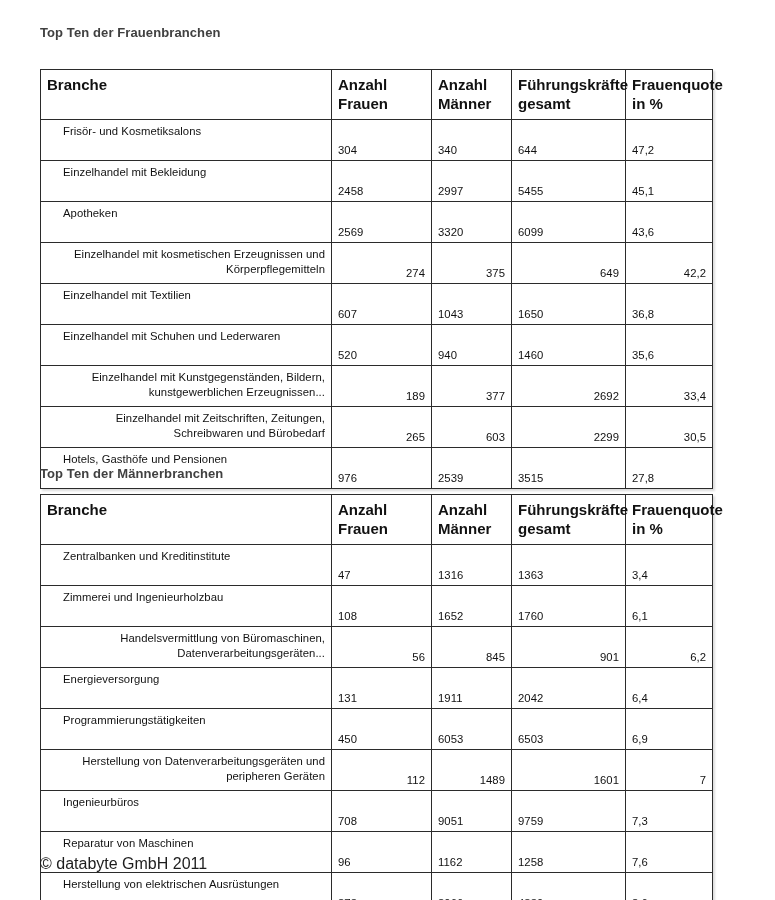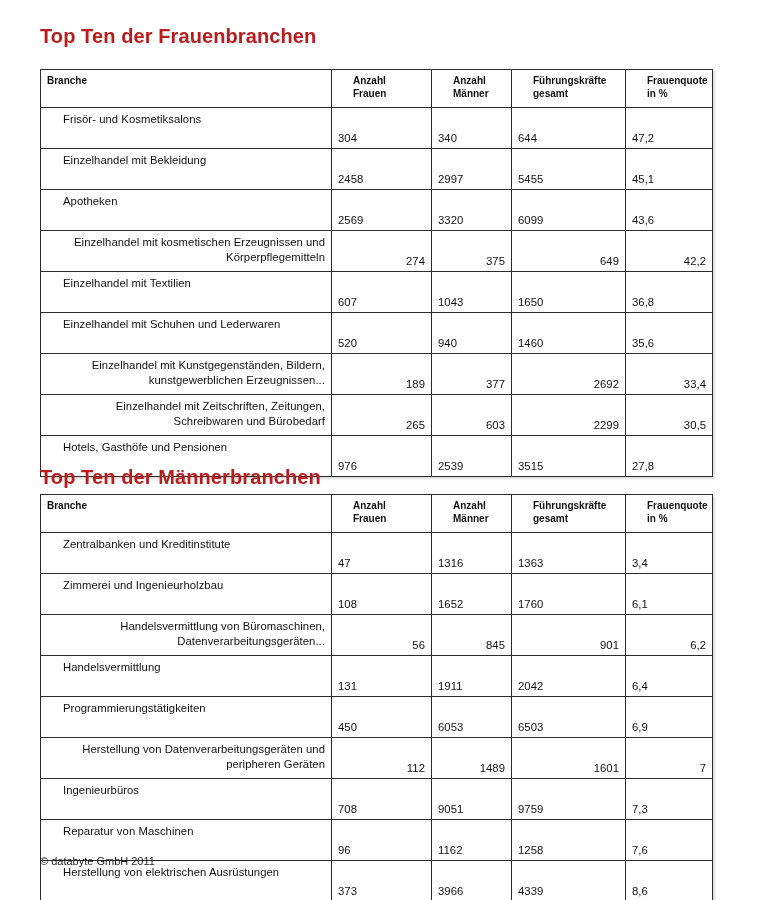--- a/index.html
+++ b/index.html
@@ -20,24 +20,24 @@
     height: 900px;
     box-sizing: border-box;
     padding: 0;
     overflow: hidden;
   }
 
   
   .section-title {
     position: absolute;
     left: 40px;
-    font-size: 20px;
+    font-size: 13px;
     font-weight: bold;
     letter-spacing: 0.1px;
-    color: #b91c1c;
+    color: #404040;
     white-space: nowrap;
   }
   #title-women { top: 25px; }
   #title-men   { top: 466px; }
 
   
   .data-table {
     position: absolute;
     left: 40px;
     width: 672px;
@@ -58,23 +58,23 @@
     vertical-align: bottom;
     background: #ffffff;
   }
 
   .data-table th {
     font-weight: bold;
     vertical-align: top;
     padding: 5px 5px 6px 6px;
     line-height: 1.28;
     text-align: left;
-    font-size: 10px;
-  }
-  .data-table th .hl2 { display: block; margin-left: 15px; }
+    font-size: 15px;
+  }
+  .data-table th .hl2 { display: block; }
 
   
   col.c-branche { width: 291px; }
   col.c-frauen  { width: 100px; }
   col.c-maenner { width: 80px;  }
   col.c-fuehr   { width: 114px; }
   col.c-quote   { width: 87px;  }
 
   td.branche {
     padding: 4px 6px 4px 22px;
@@ -89,21 +89,21 @@
   }
 
   tr.r1 td { height: 32px; }
   tr.r2 td { height: 32px; text-align: right; }
 
   
   .footer {
     position: absolute;
     left: 40px;
     top: 855px;
-    font-size: 11px;
+    font-size: 16px;
     color: #1d1d1d;
     white-space: nowrap;
   }
 </style>
 </head>
 <body>
 
 <div class="page">
 
   <div class="section-title" id="title-women">Top Ten der Frauenbranchen</div>
@@ -255,21 +255,21 @@
           <td class="num">6,1</td>
         </tr>
         <tr class="r2">
           <td class="branche">Handelsvermittlung von Büromaschinen, Datenverarbeitungsgeräten...</td>
           <td class="num">56</td>
           <td class="num">845</td>
           <td class="num">901</td>
           <td class="num">6,2</td>
         </tr>
         <tr class="r1">
-          <td class="branche">Handelsvermittlung</td>
+          <td class="branche">Energieversorgung</td>
           <td class="num">131</td>
           <td class="num">1911</td>
           <td class="num">2042</td>
           <td class="num">6,4</td>
         </tr>
         <tr class="r1">
           <td class="branche">Programmierungstätigkeiten</td>
           <td class="num">450</td>
           <td class="num">6053</td>
           <td class="num">6503</td>

